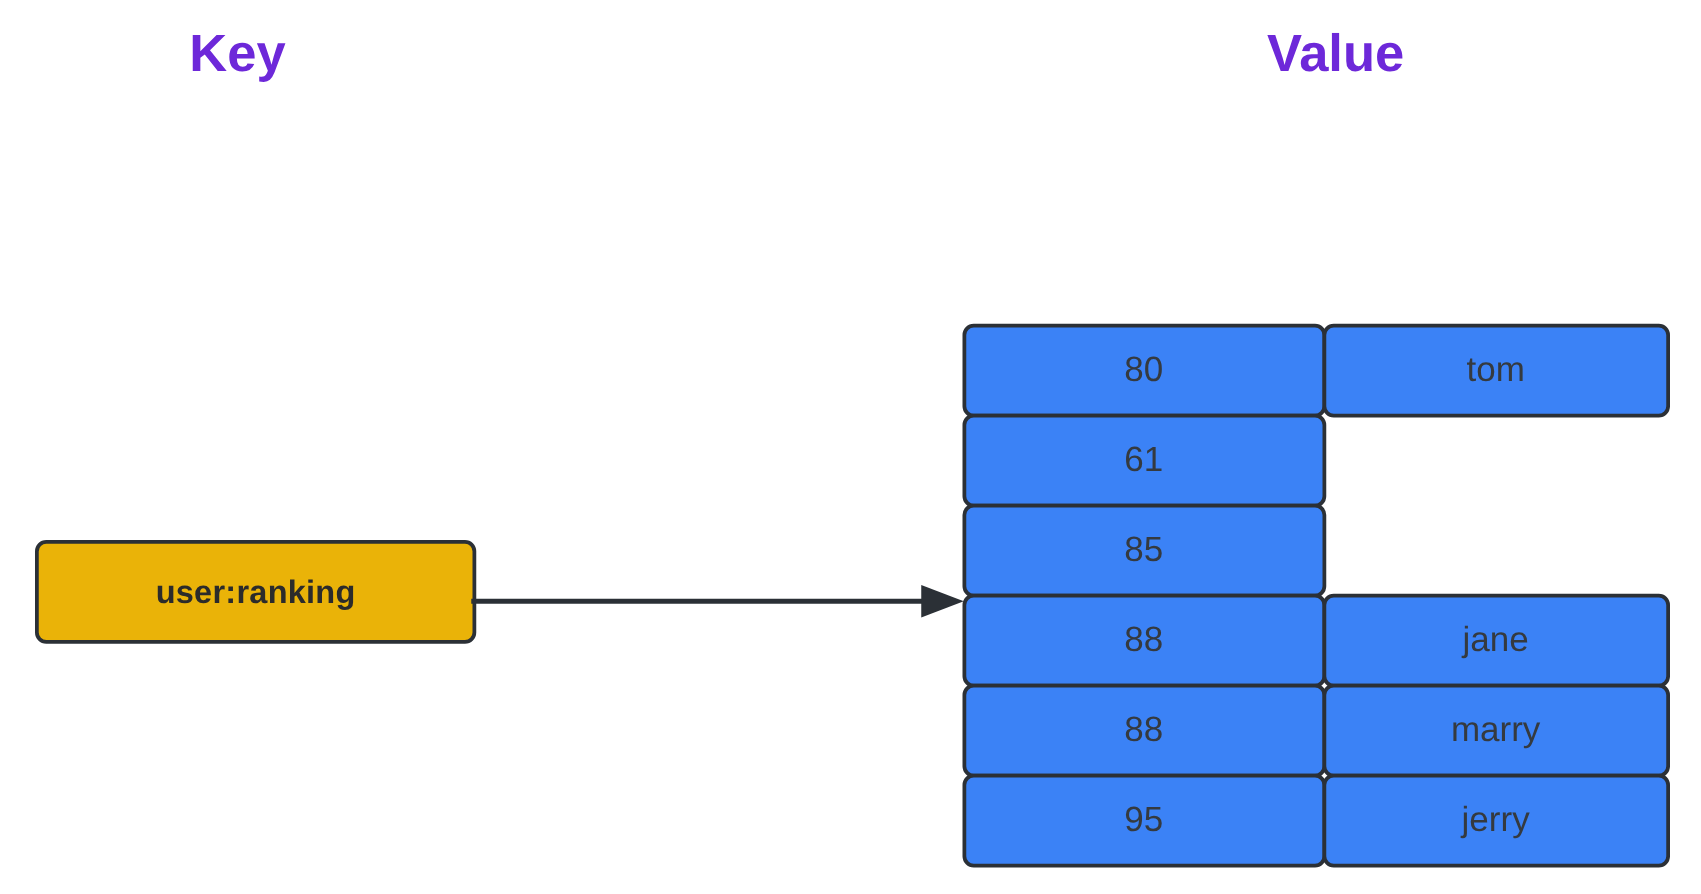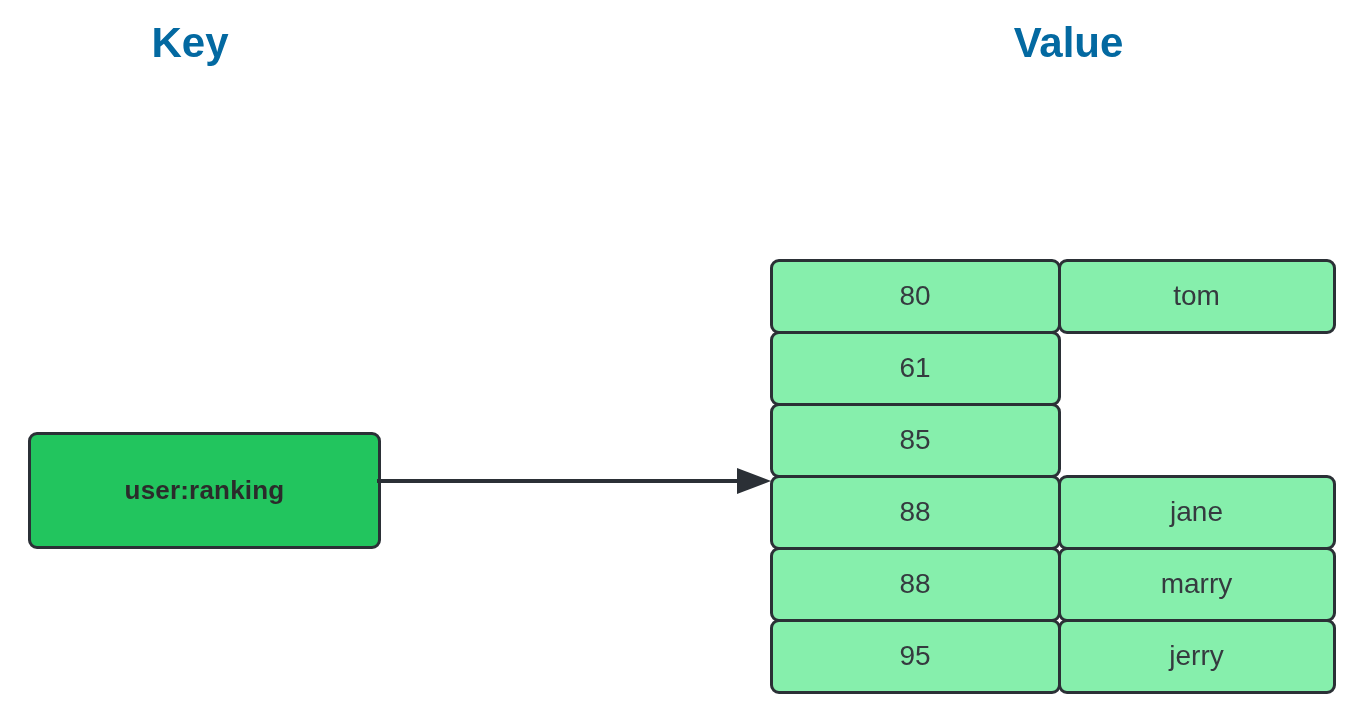--- a/index.html
+++ b/index.html
@@ -17,36 +17,36 @@
     background: #ffffff;
     overflow: hidden;
   }
 
   
   .heading {
     position: absolute;
     font-weight: bold;
     font-size: 42px;
     line-height: 1;
-    color: #0369a1;
+    color: #6d28d9;
     white-space: nowrap;
     text-align: center;
   }
   #heading-key   { left: 0px;   top: 22px; width: 380px; }
   #heading-value { left: 786px; top: 22px; width: 565px; }
 
   
   #key-node {
     position: absolute;
     left: 28px;
     top: 432px;
     width: 353px;
-    height: 117px;
+    height: 83px;
     box-sizing: border-box;
-    background: #22c55e;
+    background: #eab308;
     border: 3px solid #2b3036;
     border-radius: 9px;
     display: flex;
     align-items: center;
     justify-content: center;
   }
   #key-node .key-label {
     font-size: 26px;
     font-weight: bold;
     color: #2b2b2b;
@@ -73,21 +73,21 @@
     display: flex;
     flex-direction: column;
   }
   .value-row {
     display: flex;
     flex: 1 1 0;
     min-height: 0;
   }
   .value-cell {
     box-sizing: border-box;
-    background: #86efac;
+    background: #3b82f6;
     border: 3px solid #2b3036;
     border-radius: 9px;
     display: flex;
     align-items: center;
     justify-content: center;
     font-size: 28px;
     color: #353a3f;
     margin: -1.5px;
     text-align: center;
   }

